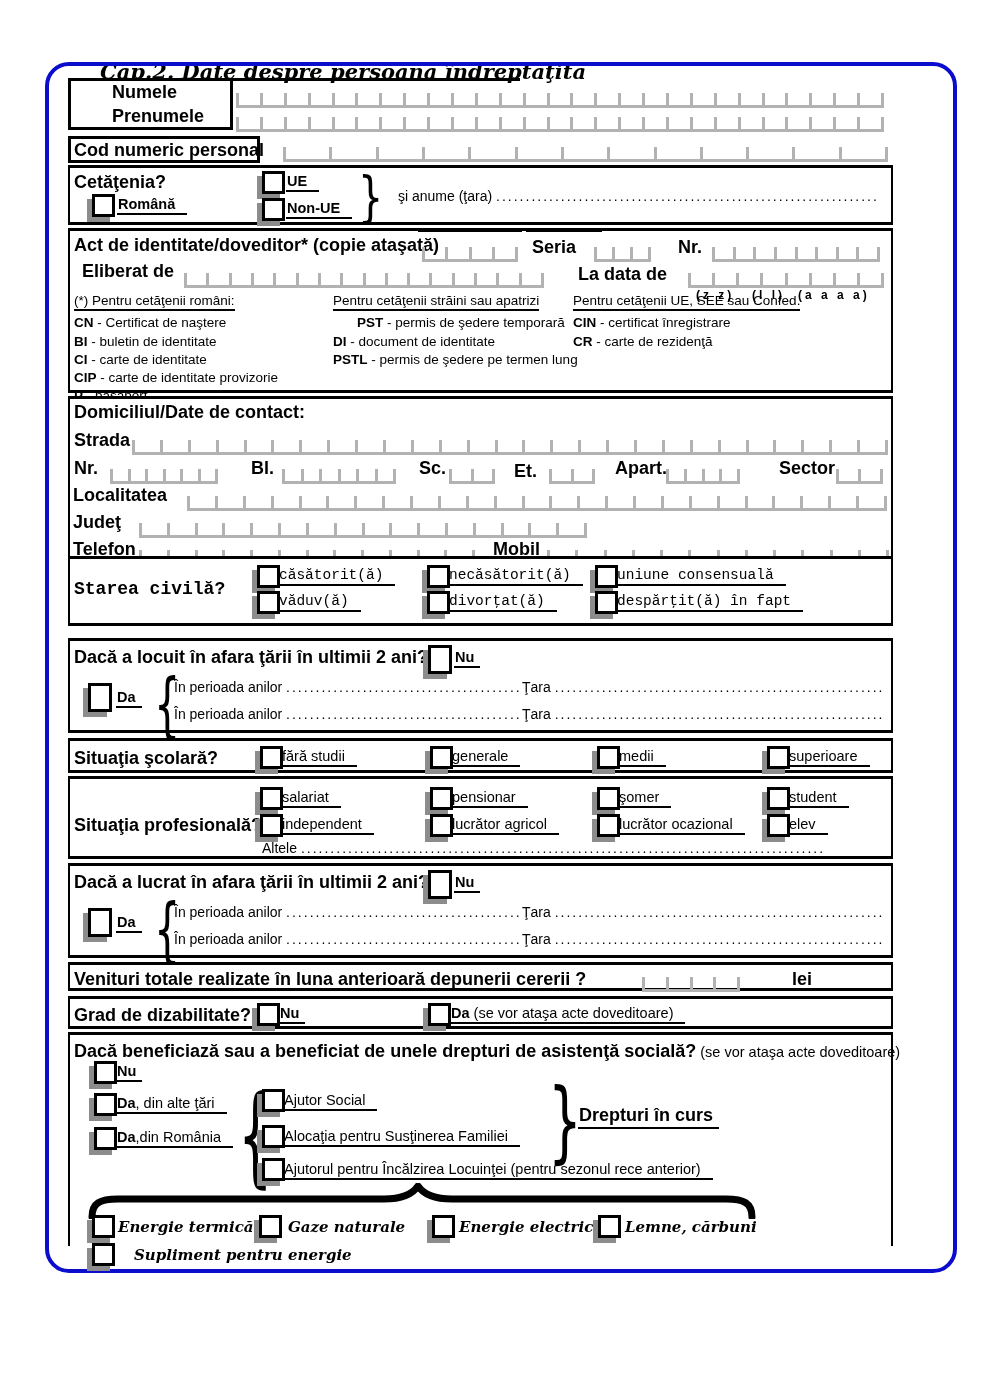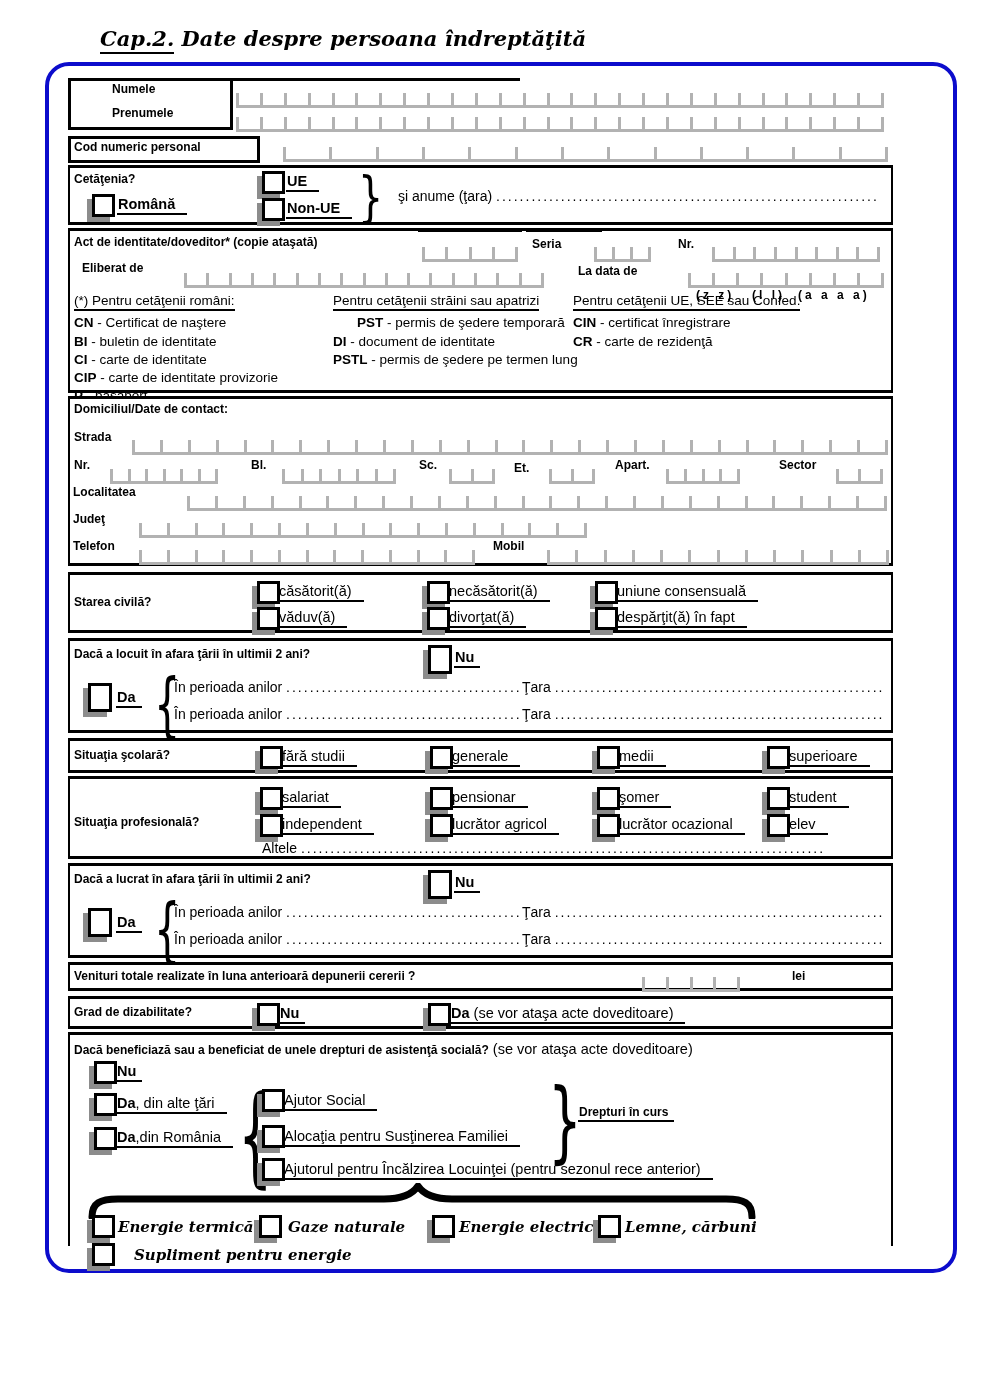--- a/index.html
+++ b/index.html
@@ -1,24 +1,24 @@
 <!DOCTYPE html>
 <html><head>
 <meta charset="utf-8">
 <style>
   html,body{margin:0;padding:0;background:#fff;}
   .page{position:relative;width:990px;height:1400px;background:#fff;overflow:hidden;
         font-family:"Liberation Sans",sans-serif;color:#000;}
   .abs{position:absolute;}
   .b{font-weight:bold;}
-  .q{font-size:12px;font-weight:bold;white-space:nowrap;}
+  .q{font-size:18px;font-weight:bold;white-space:nowrap;}
   .txt{font-size:14.5px;white-space:nowrap;}
   .u{border-bottom:2px solid #000;padding:0 12px 1px 1px;}
   .us{border-bottom:2px solid #000;padding:0 6px 1px 1px;}
-  .title{font-family:"DejaVu Serif",serif;font-style:italic;font-weight:bold;font-size:21px;white-space:nowrap;}
+  .title{font-family:"DejaVu Serif",serif;font-style:italic;font-weight:bold;font-size:21px;white-space:nowrap;margin-top:33px;}
   .title .tp{border-bottom:2px solid #000;padding-bottom:1px;}
   .blue-box{position:absolute;left:45px;top:62px;width:904px;height:1203px;
             border:4px solid #0c0ccc;border-radius:24px;}
   .sec{position:absolute;left:68px;width:825px;border:2px solid #000;
        border-top-width:3px;border-bottom-width:3px;box-sizing:border-box;background:#fff;}
   .lblbox{position:absolute;border:3px solid #000;box-sizing:border-box;background:#fff;}
   .cb{position:absolute;width:23px;height:23px;border:3px solid #000;background:#fff;
       box-shadow:-5px 5px 0 #8c8c8c;box-sizing:border-box;}
   .cb.tall{width:24px;height:29px;}
   .comb{position:absolute;display:flex;align-items:flex-end;height:17px;
@@ -364,21 +364,21 @@
         <i></i>
         <i></i>
         <i></i>
         <i></i>
         <i></i>
         <i></i>
         <i></i>
       </div>
   </div>
 
-  <div class="sec" style="top:572px;height:61px;">
+  <div class="sec" style="top:556px;height:70px;font-family:Liberation Mono, monospace;">
     <div class="abs q" style="left:4px;top:20px;">Starea civilă?</div>
     <span class="cb" style="left:187px;top:6px;"></span>
     <div class="abs txt u" style="left:208px;top:8px;">căsătorit(ă)</div>
     <span class="cb" style="left:357px;top:6px;"></span>
     <div class="abs txt u" style="left:378px;top:8px;">necăsătorit(ă)</div>
     <span class="cb" style="left:525px;top:6px;"></span>
     <div class="abs txt u" style="left:546px;top:8px;">uniune consensuală</div>
     <span class="cb" style="left:187px;top:32px;"></span>
     <div class="abs txt u" style="left:208px;top:34px;">văduv(ă)</div>
     <span class="cb" style="left:357px;top:32px;"></span>

